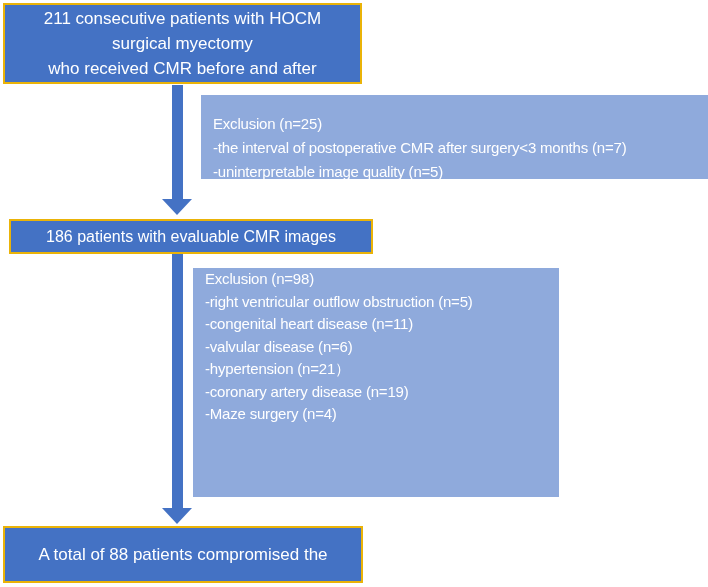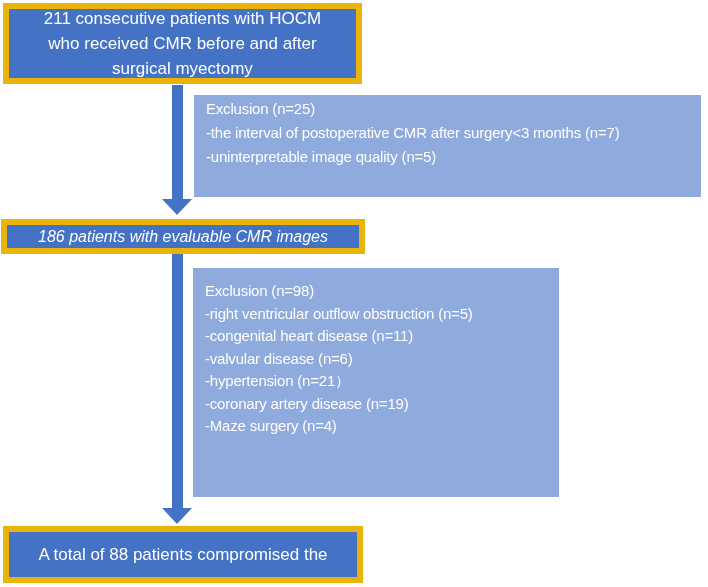--- a/index.html
+++ b/index.html
@@ -12,21 +12,21 @@
     width: 708px;
     height: 587px;
     background: #ffffff;
     font-family: "Liberation Sans", sans-serif;
     overflow: hidden;
   }
   .dark-box {
     position: absolute;
     box-sizing: border-box;
     background: #4472C4;
-    border: 6px solid #eab308;
+    border: 2px solid #eab308;
     color: #ffffff;
     display: flex;
     flex-direction: column;
     align-items: center;
     justify-content: center;
     text-align: center;
   }
   .dark-box .line {
     white-space: nowrap;
   }
@@ -59,63 +59,62 @@
     left: 3px; top: 3px;
     width: 359px; height: 81px;
     font-size: 17px;
     line-height: 25px;
   }
   
   .arrow1-shaft { left: 172px; top: 85px; height: 114px; }
   .arrow1-head  { left: 162px; top: 199px; }
   
   .box-exclusion1 {
-    left: 194px; top: 95px;
-    width: 507px; height: 102px;
-    padding: 2px 12px;
+    left: 201px; top: 95px;
+    width: 507px; height: 84px;
+    padding: 17px 12px;
     font-size: 15px;
     line-height: 24px;
   }
   
   .box-middle {
-    left: 1px; top: 219px;
+    left: 9px; top: 219px;
     width: 364px; height: 35px;
     font-size: 16px;
     line-height: 20px;
-    font-style: italic;
   }
   
   .arrow2-shaft { left: 172px; top: 254px; height: 254px; }
   .arrow2-head  { left: 162px; top: 508px; }
   
   .box-exclusion2 {
     left: 193px; top: 268px;
     width: 366px; height: 229px;
-    padding: 12px 12px;
+    padding: 0 12px;
     font-size: 15px;
     line-height: 22.5px;
   }
   
   .box-final {
     left: 3px; top: 526px;
     width: 360px; height: 57px;
     font-size: 17px;
     line-height: 26px;
     gap: 20px;
   }
 </style>
 </head>
 <body>
 
 <div class="canvas">
 
   <div class="dark-box box-initial">
     <div class="line">211 consecutive patients with HOCM</div>
+    <div class="line">surgical myectomy</div>
     <div class="line">who received CMR before and after</div>
-    <div class="line">surgical myectomy</div>
   </div>
 
   <div class="arrow-shaft arrow1-shaft"></div>
   <div class="arrow-head arrow1-head"></div>
 
   <div class="light-box box-exclusion1">
     <div class="line">Exclusion (n=25)</div>
     <div class="line">-the interval of postoperative CMR after surgery&lt;3 months (n=7)</div>
     <div class="line">-uninterpretable image quality (n=5)</div>
   </div>

